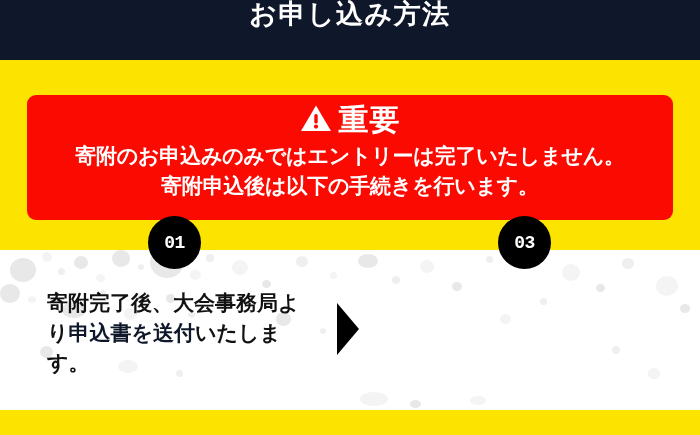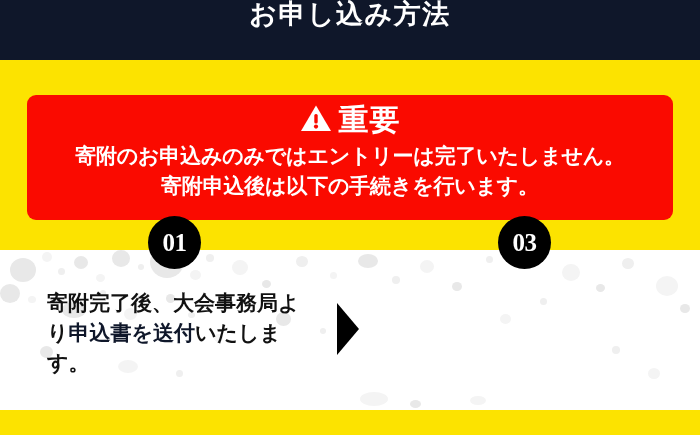--- a/index.html
+++ b/index.html
@@ -61,23 +61,23 @@
   .splat.l{background:#f4f4f4;}
 
   
   .step-badge{
     position:absolute;width:53px;height:53px;border-radius:50%;
     background:#000000;
     display:flex;align-items:center;justify-content:center;
     z-index:5;
   }
   .step-badge-num{
-    color:#ffffff;font-size:25px;font-weight:bold;line-height:1;
+    color:#ffffff;font-size:18px;font-weight:bold;line-height:1;
     letter-spacing:-0.5px;
-    font-family:Liberation Serif, serif;
+    font-family:Liberation Mono, monospace;
   }
   #badge-01{left:148px;top:216px;}
   #badge-02{left:498px;top:216px;}
 
   
   .step-col{
     position:absolute;top:288px;
     font-size:21px;font-weight:bold;line-height:1.44;
     color:#111111;letter-spacing:0px;
     z-index:4;

